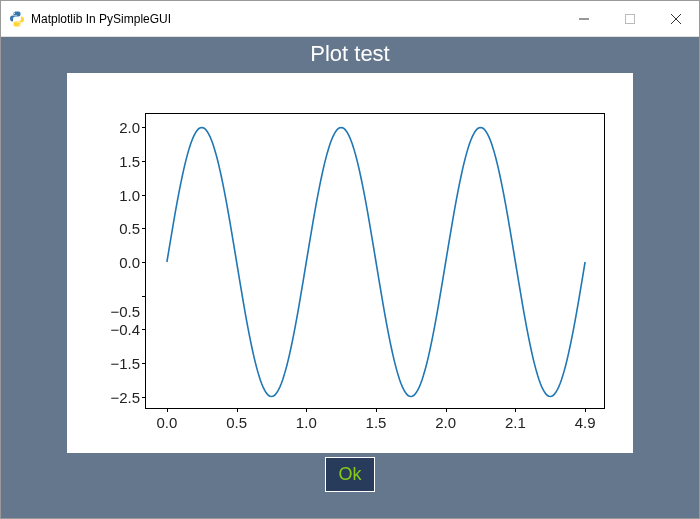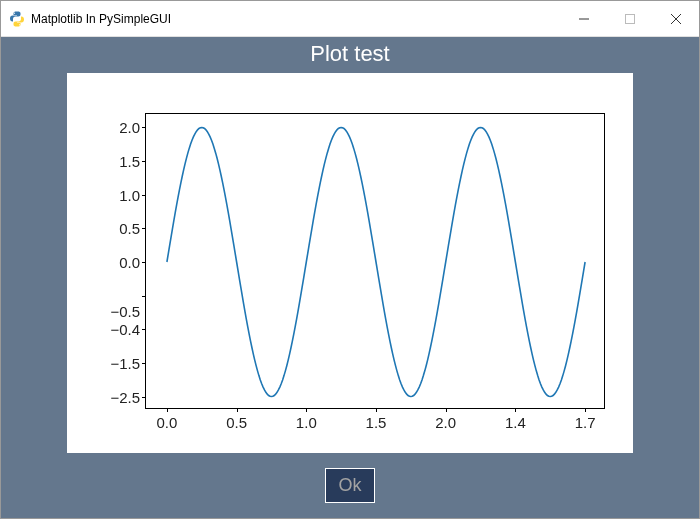--- a/index.html
+++ b/index.html
@@ -73,23 +73,23 @@
     .ytick, .xtick {
       position: absolute;
       font-size: 15px;
       color: #222;
     }
     .ytick { right: calc(100% + 6px); transform: translateY(-50%); white-space: nowrap; }
     .xtick { top: calc(100% + 6px); transform: translateX(-50%); }
     .tickmark-y { position:absolute; left:-4px; width:4px; height:1px; background:#000; }
     .tickmark-x { position:absolute; bottom:-4px; width:1px; height:4px; background:#000; }
     .ok-btn {
-      margin-top: 15px;
+      margin-top: 4px;
       background: #283b5b;
-      color: #a3a3a3;
+      color: #84cc16;
       border: 1px solid #fff;
       font-size: 18px;
       padding: 6px 12px;
       font-family: inherit;
     }
   </style>
 </head>
 <body>
 
 <div class="titlebar">
@@ -152,20 +152,20 @@
         <div class="xtick" style="left: 20.9091px;">0.0</div>
         <div class="tickmark-x" style="left: 90.6061px;"></div>
         <div class="xtick" style="left: 90.6061px;">0.5</div>
         <div class="tickmark-x" style="left: 160.303px;"></div>
         <div class="xtick" style="left: 160.303px;">1.0</div>
         <div class="tickmark-x" style="left: 230px;"></div>
         <div class="xtick" style="left: 230px;">1.5</div>
         <div class="tickmark-x" style="left: 299.697px;"></div>
         <div class="xtick" style="left: 299.697px;">2.0</div>
         <div class="tickmark-x" style="left: 369.394px;"></div>
-        <div class="xtick" style="left: 369.394px;">1.4</div>
+        <div class="xtick" style="left: 369.394px;">2.1</div>
         <div class="tickmark-x" style="left: 439.091px;"></div>
-        <div class="xtick" style="left: 439.091px;">1.7</div>
+        <div class="xtick" style="left: 439.091px;">4.9</div>
       </div>
   </div>
 
   <button class="ok-btn">Ok</button>
 </div>
 
 </body></html>

